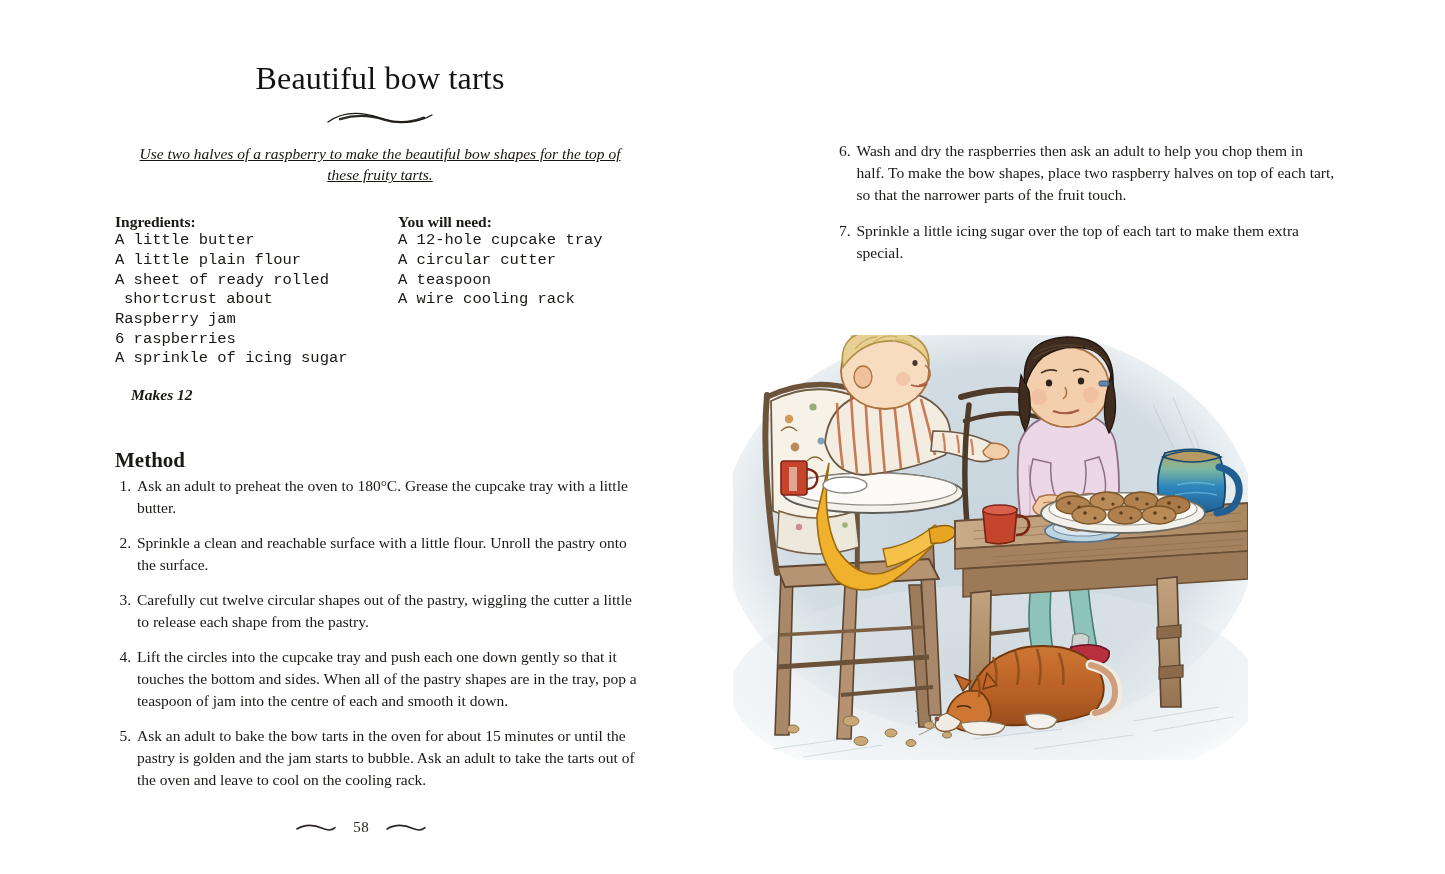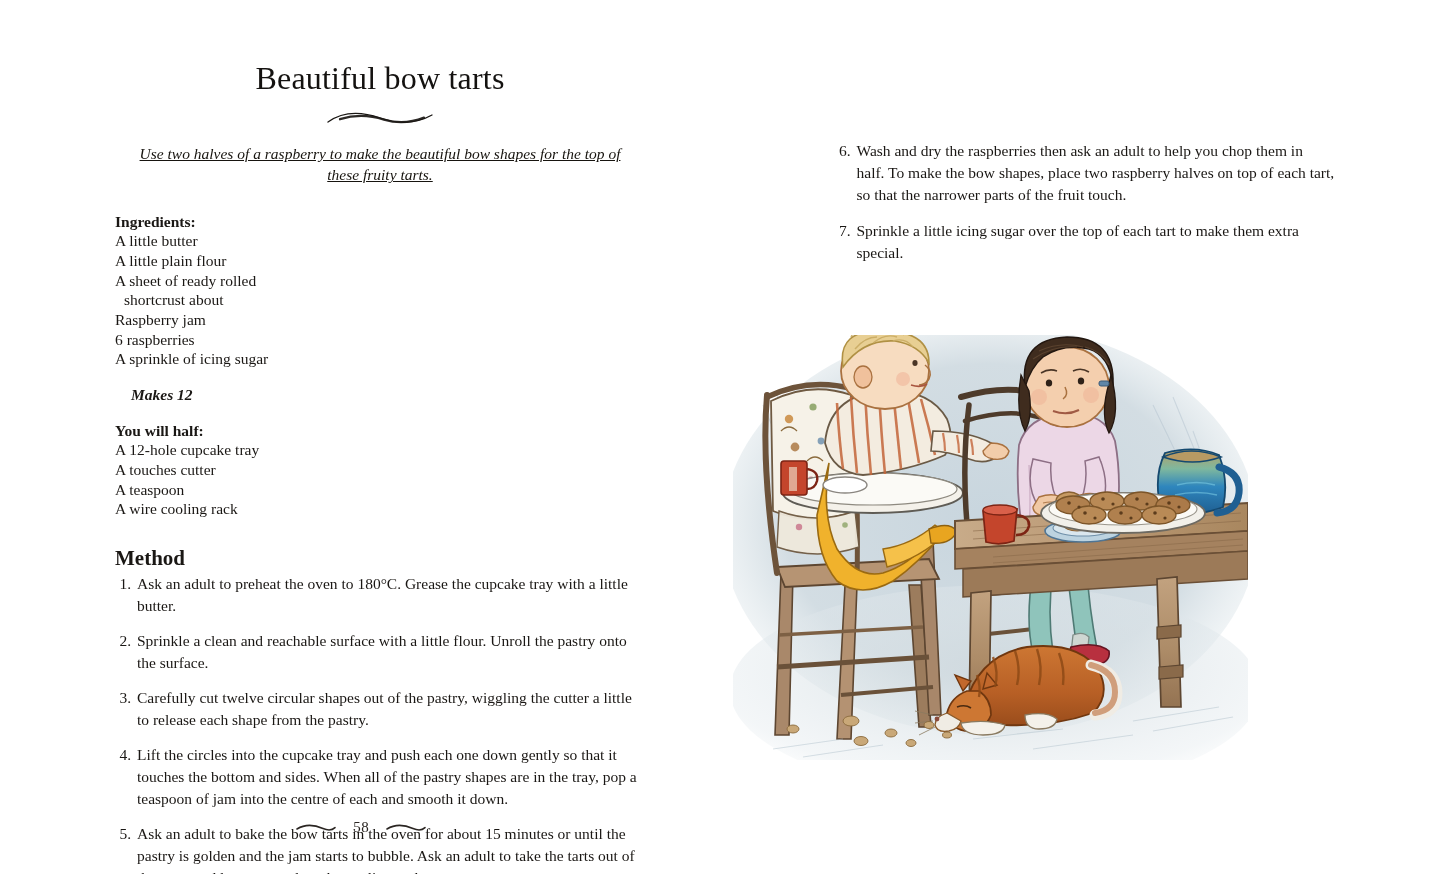--- a/index.html
+++ b/index.html
@@ -62,40 +62,39 @@
     text-align: center;
     margin: 14px 0 0 0;
     padding: 0 8px;
     color: #17140f;
     text-decoration: underline;
   }
 
   .two-col {
     display: flex;
     margin-top: 26px;
-    flex-direction: column;
   }
   .col-ingredients { width: 283px; }
   .col-need { width: 247px; }
 
   .col-head {
     font-weight: bold;
     font-size: 15.5px;
     line-height: 1.27;
     margin: 0 0 0 0;
   }
 
   .plain-list {
     list-style: none;
     margin: 0;
     padding: 0;
     font-size: 15.5px;
     line-height: 1.27;
   }
-  .plain-list li { margin: 0; padding: 0; }
+  .plain-list li { margin: 0; padding: 0; font-family: Liberation Mono, monospace; }
   .plain-list li.cont { padding-left: 9px; }
 
   .makes {
     font-style: italic;
     font-weight: bold;
     font-size: 15.5px;
     line-height: 1.27;
     margin: 16px;
   }
 
@@ -190,24 +189,24 @@
             <li>A sheet of ready rolled</li>
             <li class="cont">shortcrust about</li>
             <li>Raspberry jam</li>
             <li>6 raspberries</li>
             <li>A sprinkle of icing sugar</li>
           </ul>
           <div class="makes">Makes 12</div>
         </div>
 
         <div class="col-need">
-          <div class="col-head">You will half:</div>
+          <div class="col-head">You will need:</div>
           <ul class="plain-list">
             <li>A 12-hole cupcake tray</li>
-            <li>A touches cutter</li>
+            <li>A circular cutter</li>
             <li>A teaspoon</li>
             <li>A wire cooling rack</li>
           </ul>
         </div>
 
       </div>
 
       <div class="method-head">Method</div>
 
       <ol class="steps">

